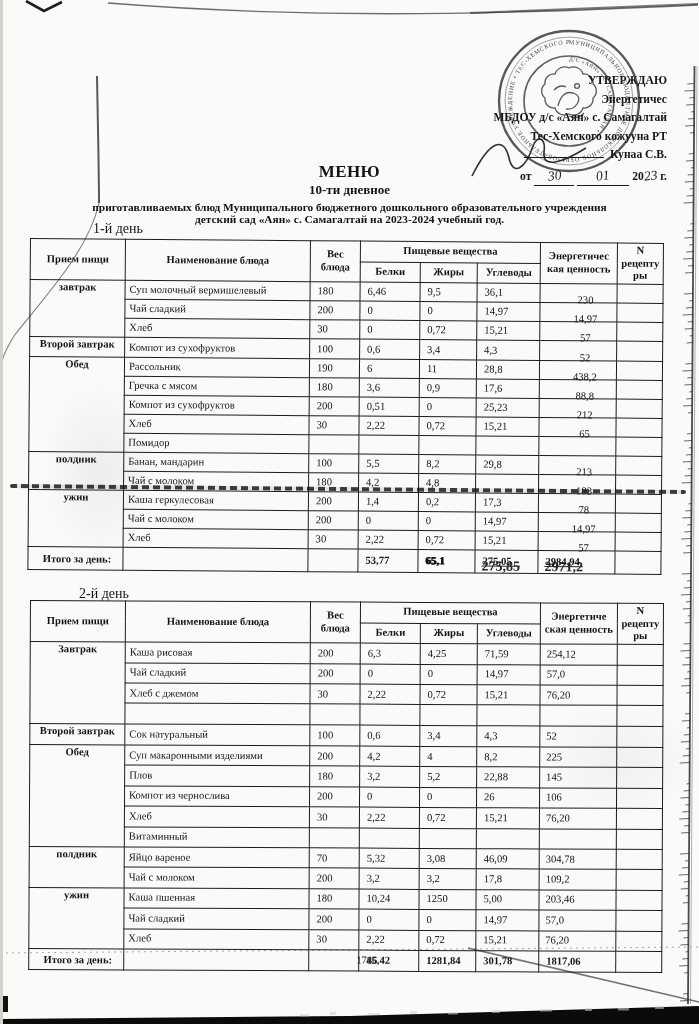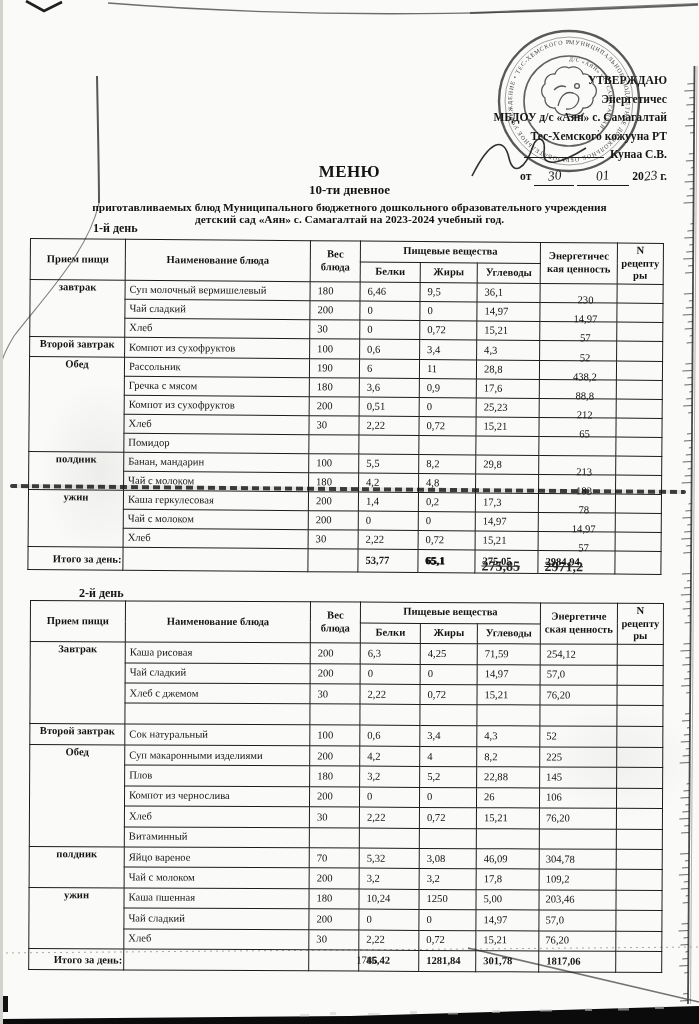--- a/index.html
+++ b/index.html
@@ -19,41 +19,41 @@
   .hand{font-style:italic;font-weight:500;font-size:13.5px;display:inline-block;transform:rotate(-7deg);color:#222;}
   .signature-svg{position:absolute;left:468px;top:128px;z-index:4;}
 
   
   .title-block{position:absolute;left:0;top:162px;width:699px;text-align:center;font-weight:700;z-index:3;}
   .tl1{font-size:17px;letter-spacing:.4px;}
   .tl2{font-size:13px;}
   .tl3{font-size:11.4px;margin-top:3px;}
   .tl4{font-size:11.4px;}
 
-  .day-label{position:absolute;font-weight:700;font-size:12px;z-index:3;}
+  .day-label{position:absolute;font-weight:400;font-size:14px;z-index:3;}
   .d1{left:93px;top:221px;}
   .d2{left:79px;top:586px;}
 
   
   .t1wrap{position:absolute;left:30px;top:238px;z-index:3;transform:rotate(.45deg);transform-origin:0 0;}
   .t2wrap{position:absolute;left:30px;top:600px;z-index:3;transform:rotate(.28deg);transform-origin:0 0;}
   table{border-collapse:collapse;table-layout:fixed;width:633px;}
   col.c-meal{width:95px}col.c-dish{width:185px}col.c-weight{width:50px}
   col.c-p{width:60px}col.c-f{width:57px}col.c-c{width:63px}col.c-e{width:77px}col.c-r{width:46px}
   th,td{border:1.5px solid #1d1d1d;}
   th{font-size:10.6px;font-weight:700;text-align:center;padding:1px 2px;line-height:1.2;}
   td{font-size:10.6px;padding:0 2px 0 7px;height:18px;line-height:1.15;vertical-align:middle;overflow:visible;}
   #t2 td{height:19.4px;}
   td.meal{font-weight:700;text-align:center;vertical-align:top;padding:1px 1px 0;}
   td.dish{padding-left:4px;}
   td.energy{text-align:center;padding-left:16px;}
   #t2 td.energy{text-align:left;padding-left:6px;}
   .off{position:relative;top:7px;display:inline-block;}
   tr.totals td{font-weight:700;height:21px;}
-  tr.totals td.meal{text-align:right;padding-left:4px;vertical-align:middle;margin-left:28px;}
+  tr.totals td.meal{text-align:center;padding-left:4px;vertical-align:middle;margin-left:28px;}
   tr.totals td.plain{font-weight:400;padding-left:47px;}
   .doubled{text-shadow:.8px 0 #111,-.4px 0 #111;letter-spacing:.2px;}
   td.ov{position:relative;}
   td.ov .over{position:absolute;left:6px;top:8px;font-size:14px;font-weight:700;
               text-decoration:line-through;white-space:nowrap;opacity:.92;}
 
   
   .smudge{position:absolute;left:10px;top:487px;width:676px;height:3.5px;z-index:4;opacity:.85;
           transform:rotate(.5deg);border-radius:2px;
           background:repeating-linear-gradient(90deg,#191919 0 7px,rgba(25,25,25,.12) 7px 11px);}

